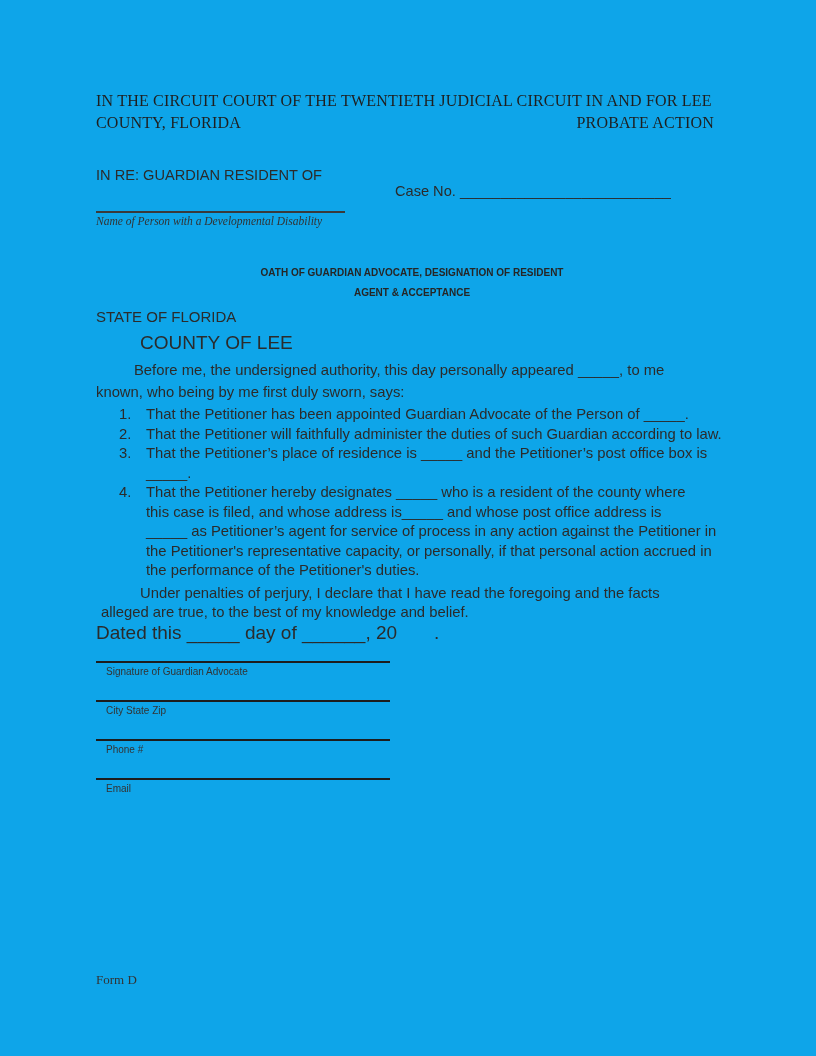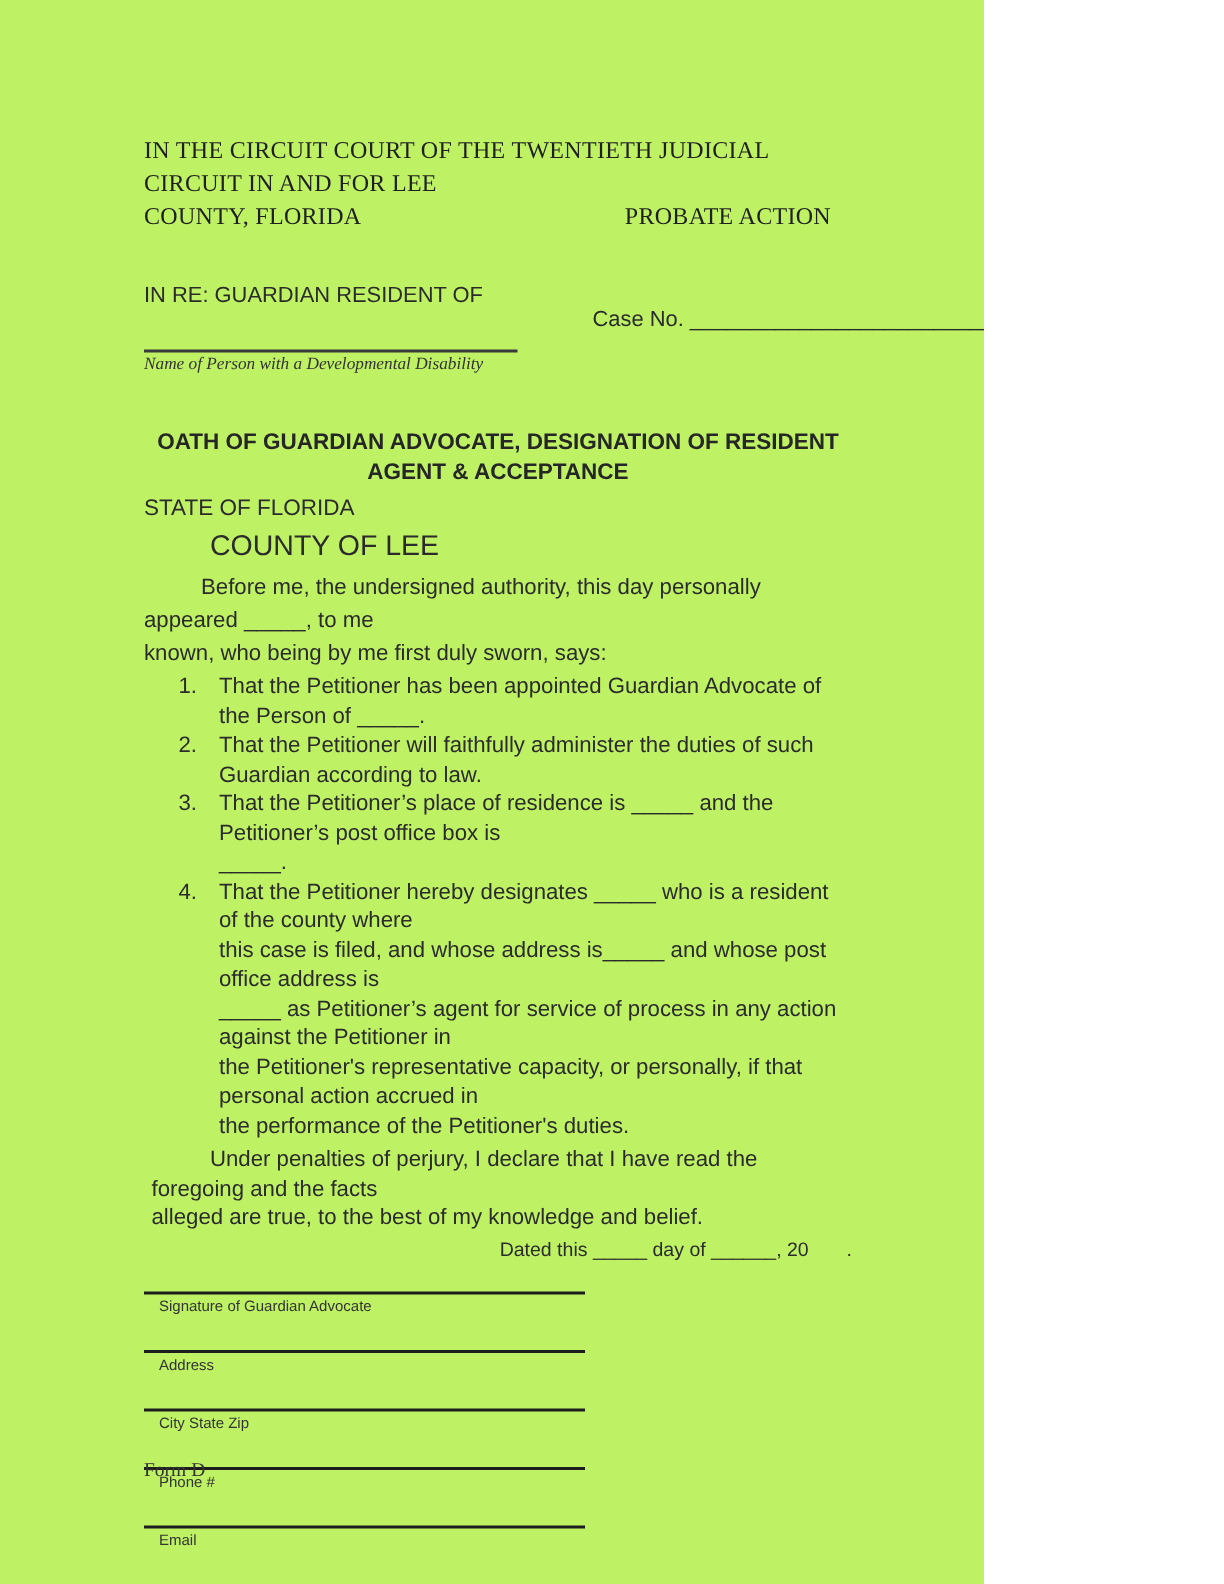--- a/index.html
+++ b/index.html
@@ -2,23 +2,23 @@
 <html><head>
 <meta charset="utf-8">
 <style>
   html, body {
     margin: 0;
     padding: 0;
     background: #ffffff;
   }
   .page {
     position: relative;
-    width: 656px;
+    width: 816px;
     height: 1056px;
-    background: #bef264;
+    background: #0ea5e9;
     box-sizing: border-box;
     padding: 90px 88px 0 96px;
     font-family: "Liberation Sans", sans-serif;
     color: #2b2b2b;
     overflow: hidden;
   }
   
   .court-header {
     font-family: "Liberation Serif", serif;
     font-size: 16px;
@@ -55,21 +55,21 @@
     font-family: "Liberation Serif", serif;
     font-style: italic;
     font-size: 11.5px;
     color: #333333;
   }
   
   .doc-title {
     margin-top: 36px;
     text-align: center;
     font-weight: bold;
-    font-size: 15px;
+    font-size: 10px;
     line-height: 20px;
     color: #262626;
   }
   .state-line { margin-top: 4px; font-size: 15px; line-height: 20px; }
   .county-line { margin-top: 6px; font-size: 19px; line-height: 20px; margin-left: 44px; }
   
   .intro {
     margin: 6px 0 0 0;
     font-size: 14.8px;
     line-height: 22px;
@@ -94,24 +94,23 @@
   .perjury {
     margin: 3px 0 0 0;
     padding-left: 5px;
     font-size: 14.8px;
     line-height: 19.5px;
     text-indent: 39px;
     white-space: pre-wrap;
   }
   .dated {
     margin: 0;
-    font-size: 13px;
+    font-size: 19px;
     line-height: 20px;
     white-space: pre-wrap;
-    text-align: right;
   }
   
   .sig-block { margin-top: 18px; }
   .sig-field {
     width: 294px;
     height: 39px;
   }
   .sig-line {
     border-top: 2px solid #1d1d1d;
   }
@@ -192,24 +191,20 @@
 alleged are true, to the best of my knowledge and belief.</p>
   <p class="dated">Dated this _____ day of ______, 20       .</p>
 
   <div class="sig-block">
     <div class="sig-field">
       <div class="sig-line"></div>
       <div class="sig-label">Signature of Guardian Advocate</div>
     </div>
     <div class="sig-field">
       <div class="sig-line"></div>
-      <div class="sig-label">Address</div>
-    </div>
-    <div class="sig-field">
-      <div class="sig-line"></div>
       <div class="sig-label">City State Zip</div>
     </div>
     <div class="sig-field">
       <div class="sig-line"></div>
       <div class="sig-label">Phone #</div>
     </div>
     <div class="sig-field">
       <div class="sig-line"></div>
       <div class="sig-label">Email</div>
     </div>

